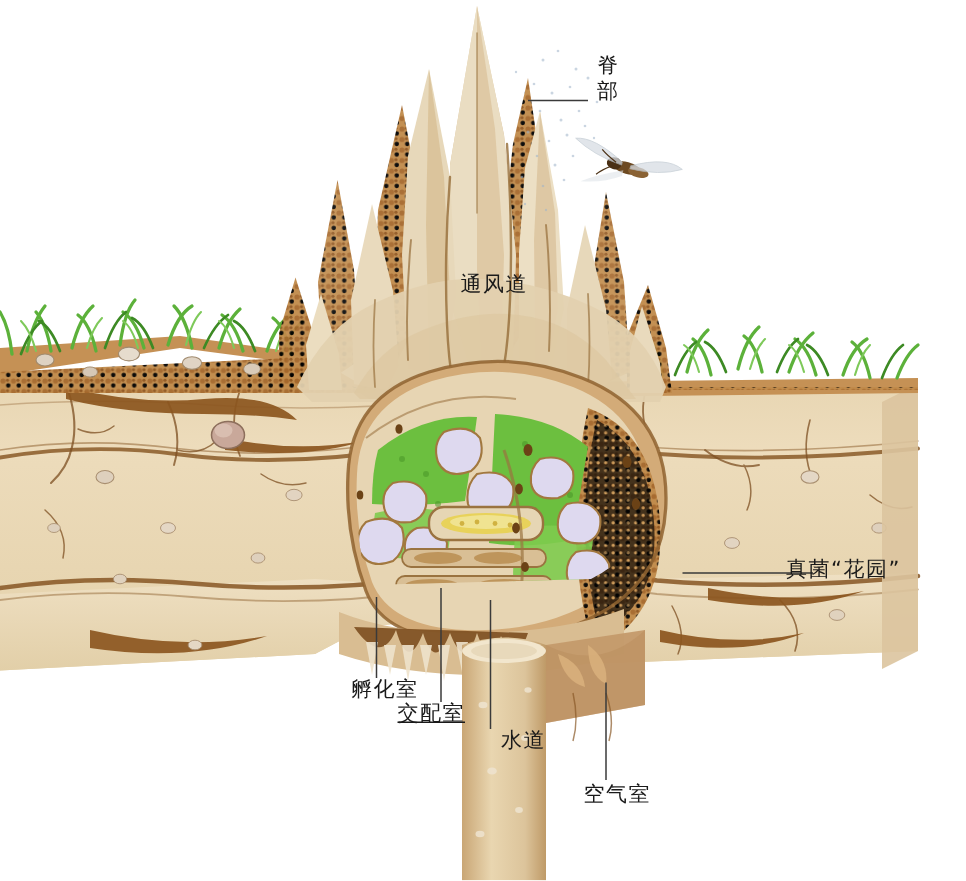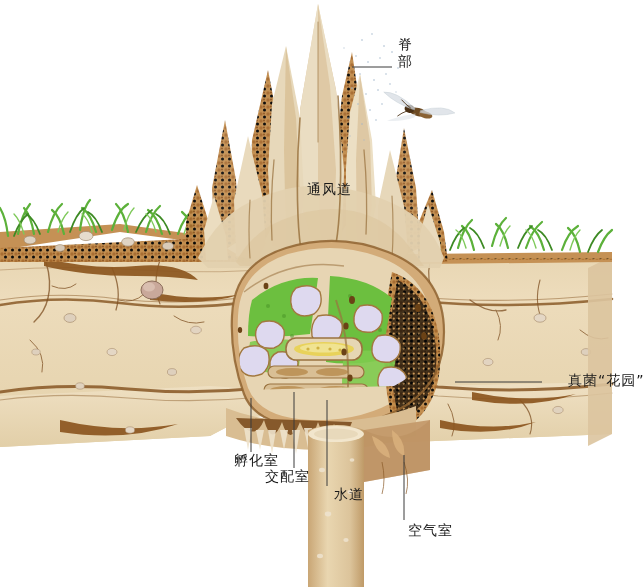--- a/index.html
+++ b/index.html
@@ -448,25 +448,25 @@
         <path d="M-10 1 q-6 4 -9 8"></path>
           <path d="M-8 -2 q-7 -3 -11 -6"></path>
       </g>
     </g>
 
   </svg>
 
   <div class="lbl two" style="left:398px;top:36px;">脊
 部</div>
 
-  <div class="lbl" style="left:307px;top:182px;font-family:Liberation Serif, serif;">通风道</div>
-
-  <div class="lbl" style="left:568px;top:372px;">真菌“花园”</div>
+  <div class="lbl" style="left:307px;top:182px;">通风道</div>
+
+  <div class="lbl" style="left:524px;top:372px;">真菌“花园”</div>
 
   <div class="lbl" style="left:234px;top:452px;">孵化室</div>
 
-  <div class="lbl" style="left:265px;top:468px;">交配室</div>
+  <div class="lbl" style="left:265px;top:468px;text-decoration:underline;">交配室</div>
 
   <div class="lbl" style="left:290px;top:486px;margin-left:44px;">水道</div>
 
-  <div class="lbl" style="left:389px;top:522px;margin-left:19px;">空气室</div>
+  <div class="lbl" style="left:389px;top:522px;">空气室</div>
 
 </div>
 
 </body></html>

